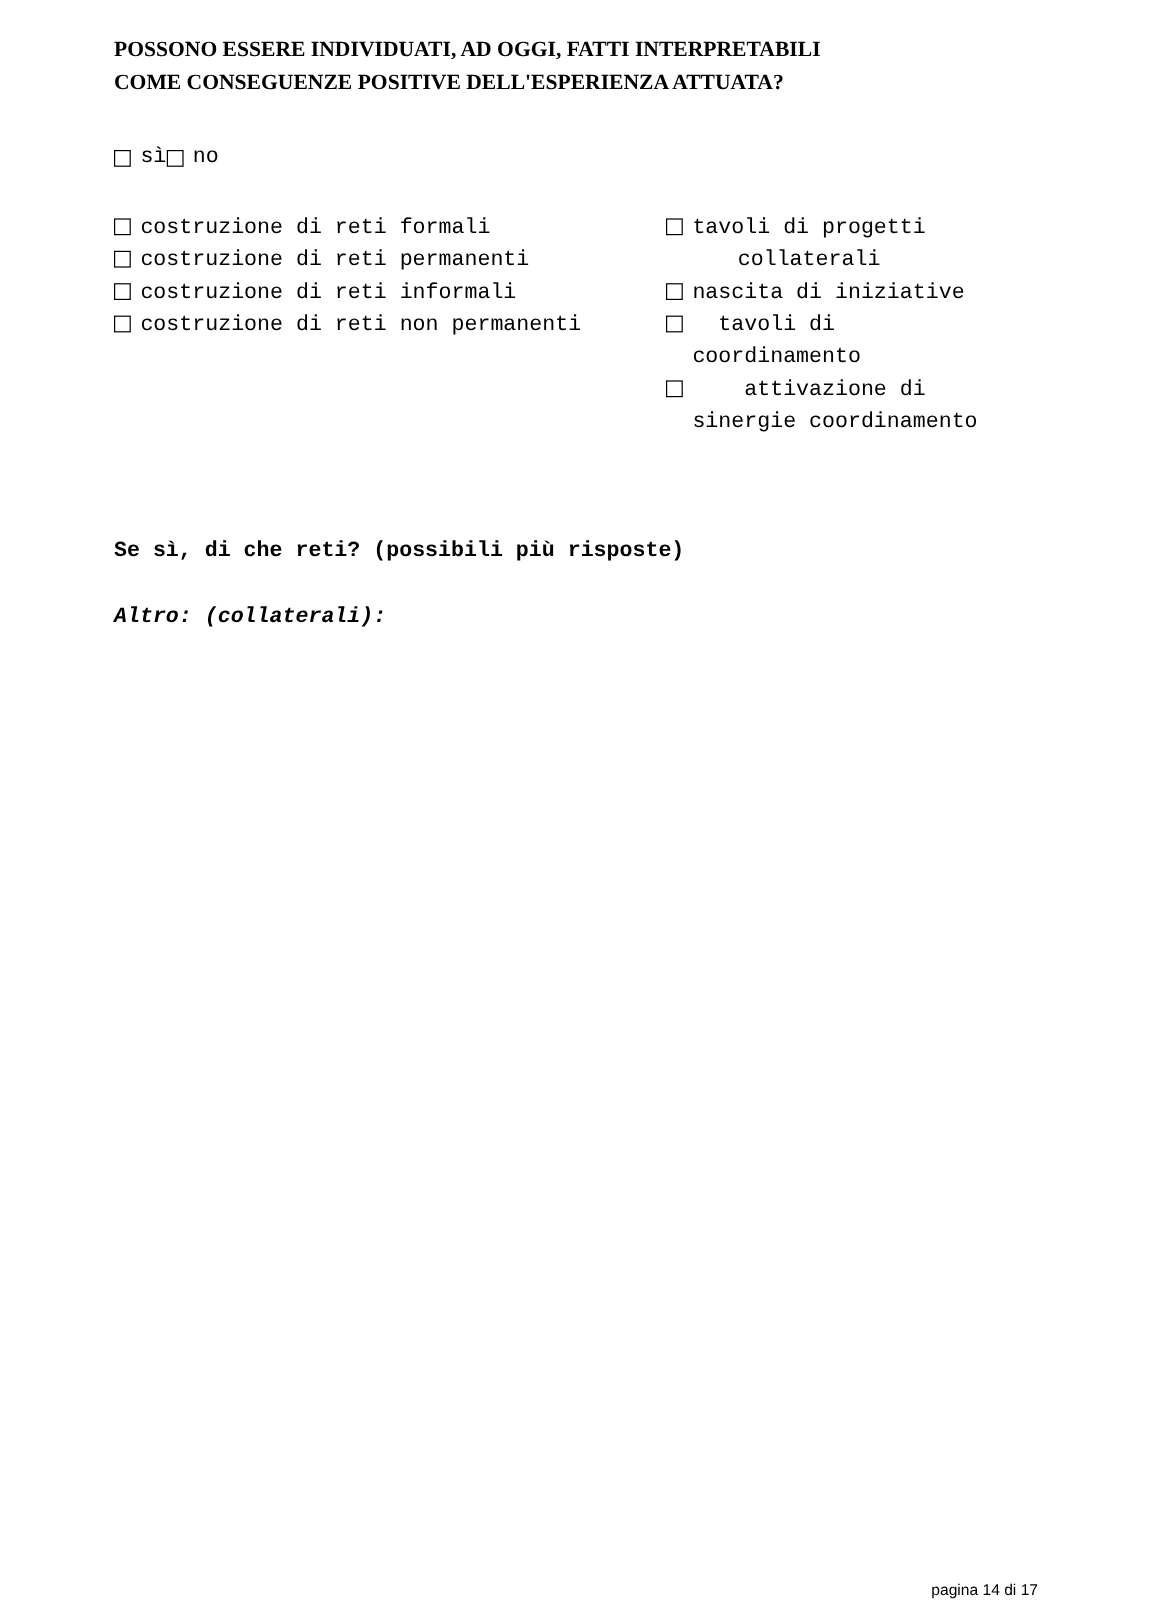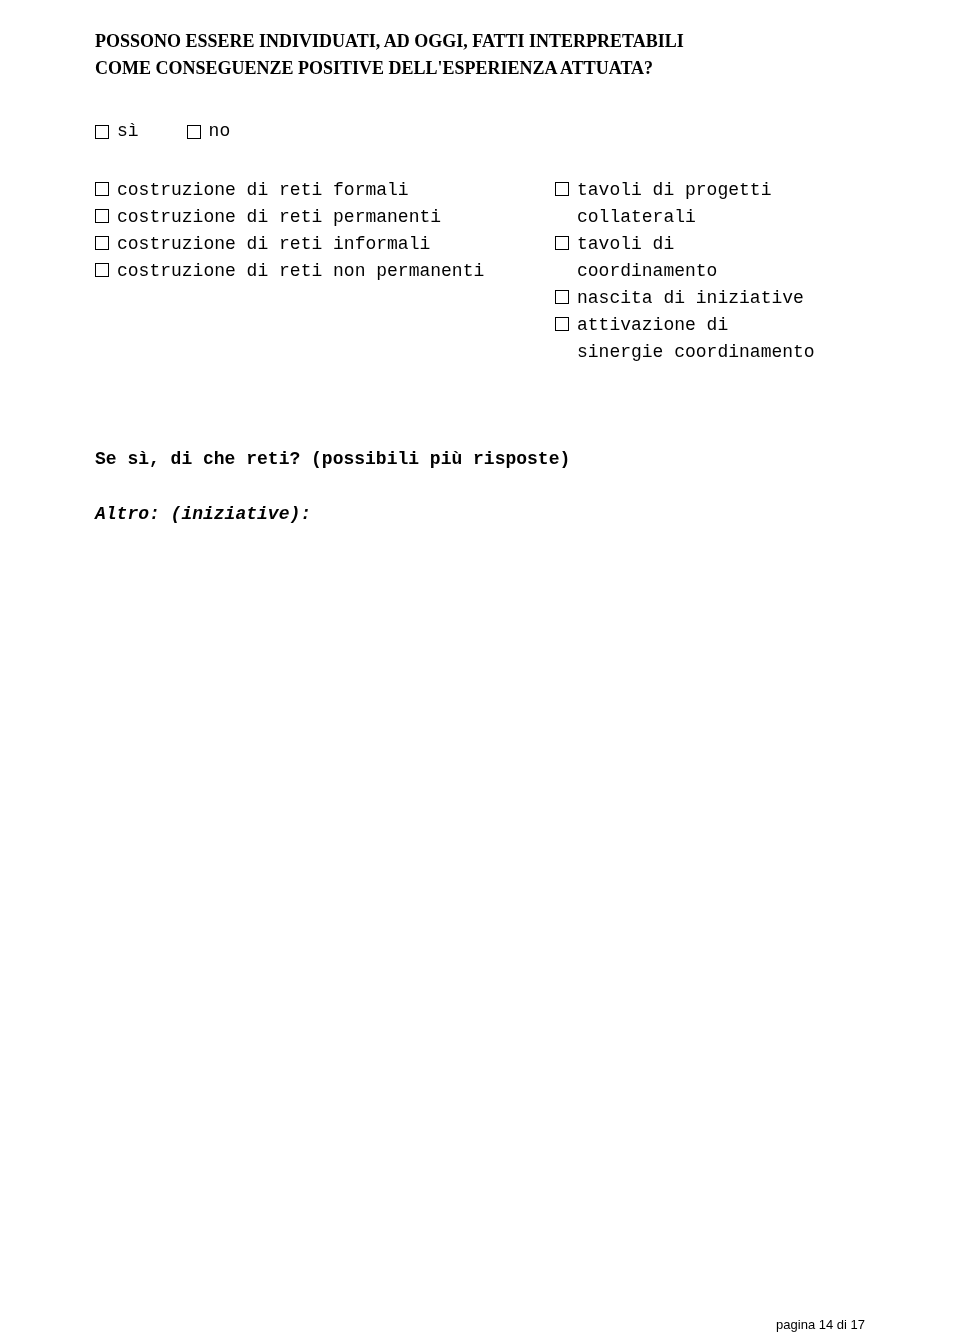--- a/index.html
+++ b/index.html
@@ -25,21 +25,20 @@
   }
   .italic {
     font-style: italic;
   }
   .question-block {
     margin-bottom: 36px;
     font-family: Liberation Serif, serif;
   }
   .yn-row {
     display: flex;
-    gap: 48px;
     margin-bottom: 32px;
     margin-top: 12px;
   }
   .yn-item {
     display: flex;
     align-items: center;
     gap: 8px;
   }
   .checkbox {
     display: inline-block;
@@ -59,20 +58,21 @@
   }
   .col-right {
     flex: 1;
   }
   .opt {
     display: flex;
     align-items: flex-start;
     gap: 8px;
     margin-bottom: 0;
     line-height: 1.5;
+    text-align: center;
   }
   .opt .checkbox {
     margin-top: 5px;
     flex: 0 0 14px;
   }
   .subq {
     margin-bottom: 28px;
   }
   .altro {
     margin-top: 16px;
@@ -130,37 +130,37 @@
     <div class="col-right">
       <div class="opt">
         <span class="checkbox"></span>
         <span>
           <span>tavoli di progetti</span><br>
           <span>collaterali</span>
         </span>
       </div>
       <div class="opt">
         <span class="checkbox"></span>
+        <span>nascita di iniziative</span>
+      </div>
+      <div class="opt">
+        <span class="checkbox"></span>
         <span>
           <span>tavoli di</span><br>
           <span>coordinamento</span>
         </span>
-      </div>
-      <div class="opt">
-        <span class="checkbox"></span>
-        <span>nascita di iniziative</span>
       </div>
       <div class="opt">
         <span class="checkbox"></span>
         <span>
           <span>attivazione di</span><br>
           <span>sinergie coordinamento</span>
         </span>
       </div>
     </div>
   </div>
 
   <div class="subq bold">Se sì, di che reti? (possibili più risposte)</div>
 
-  <div class="altro italic bold">Altro: (iniziative):</div>
+  <div class="altro italic bold">Altro: (collaterali):</div>
 
   <div class="footer">pagina 14 di 17</div>
 </div>
 
 </body></html>

